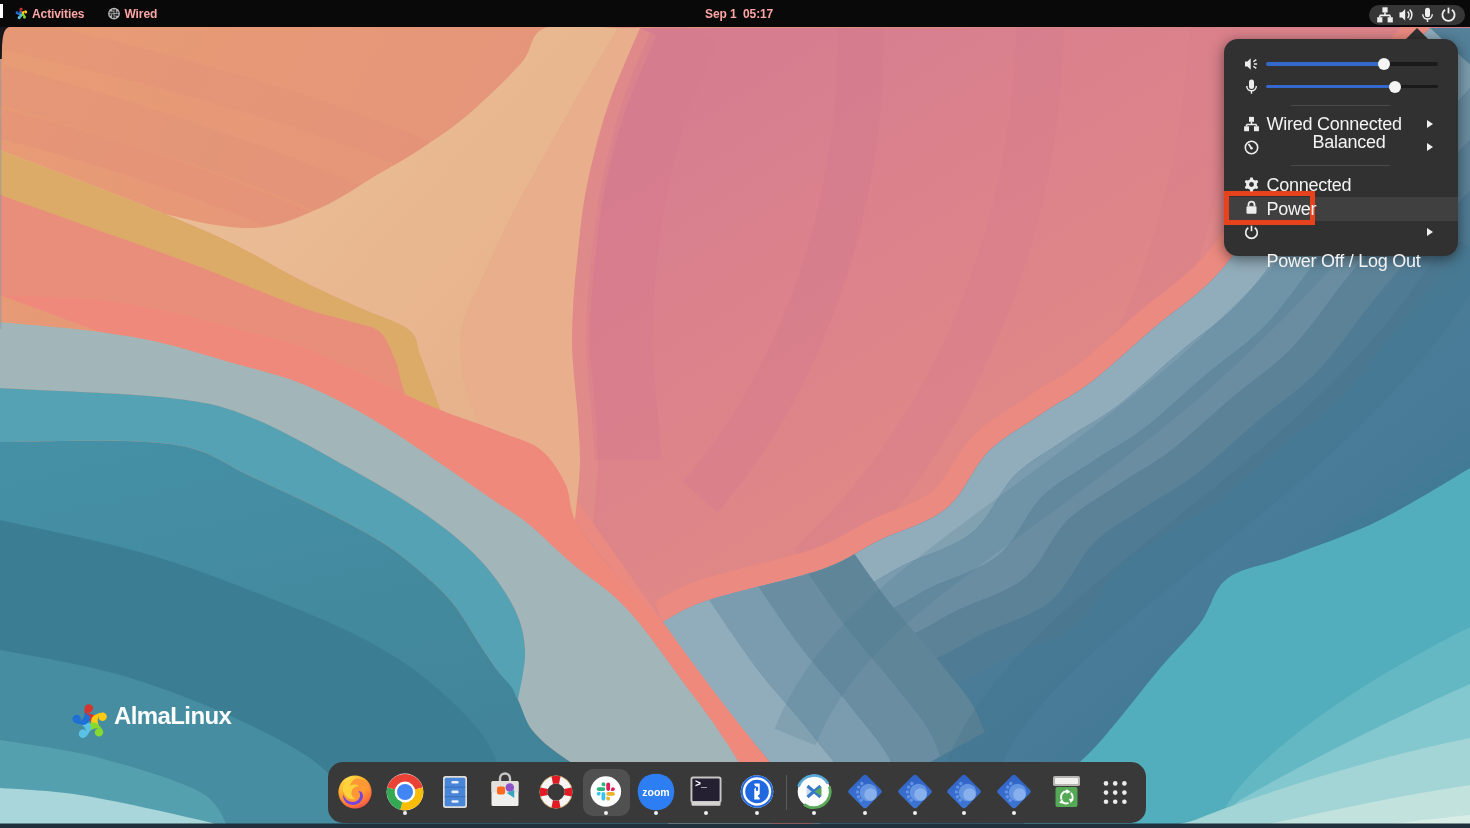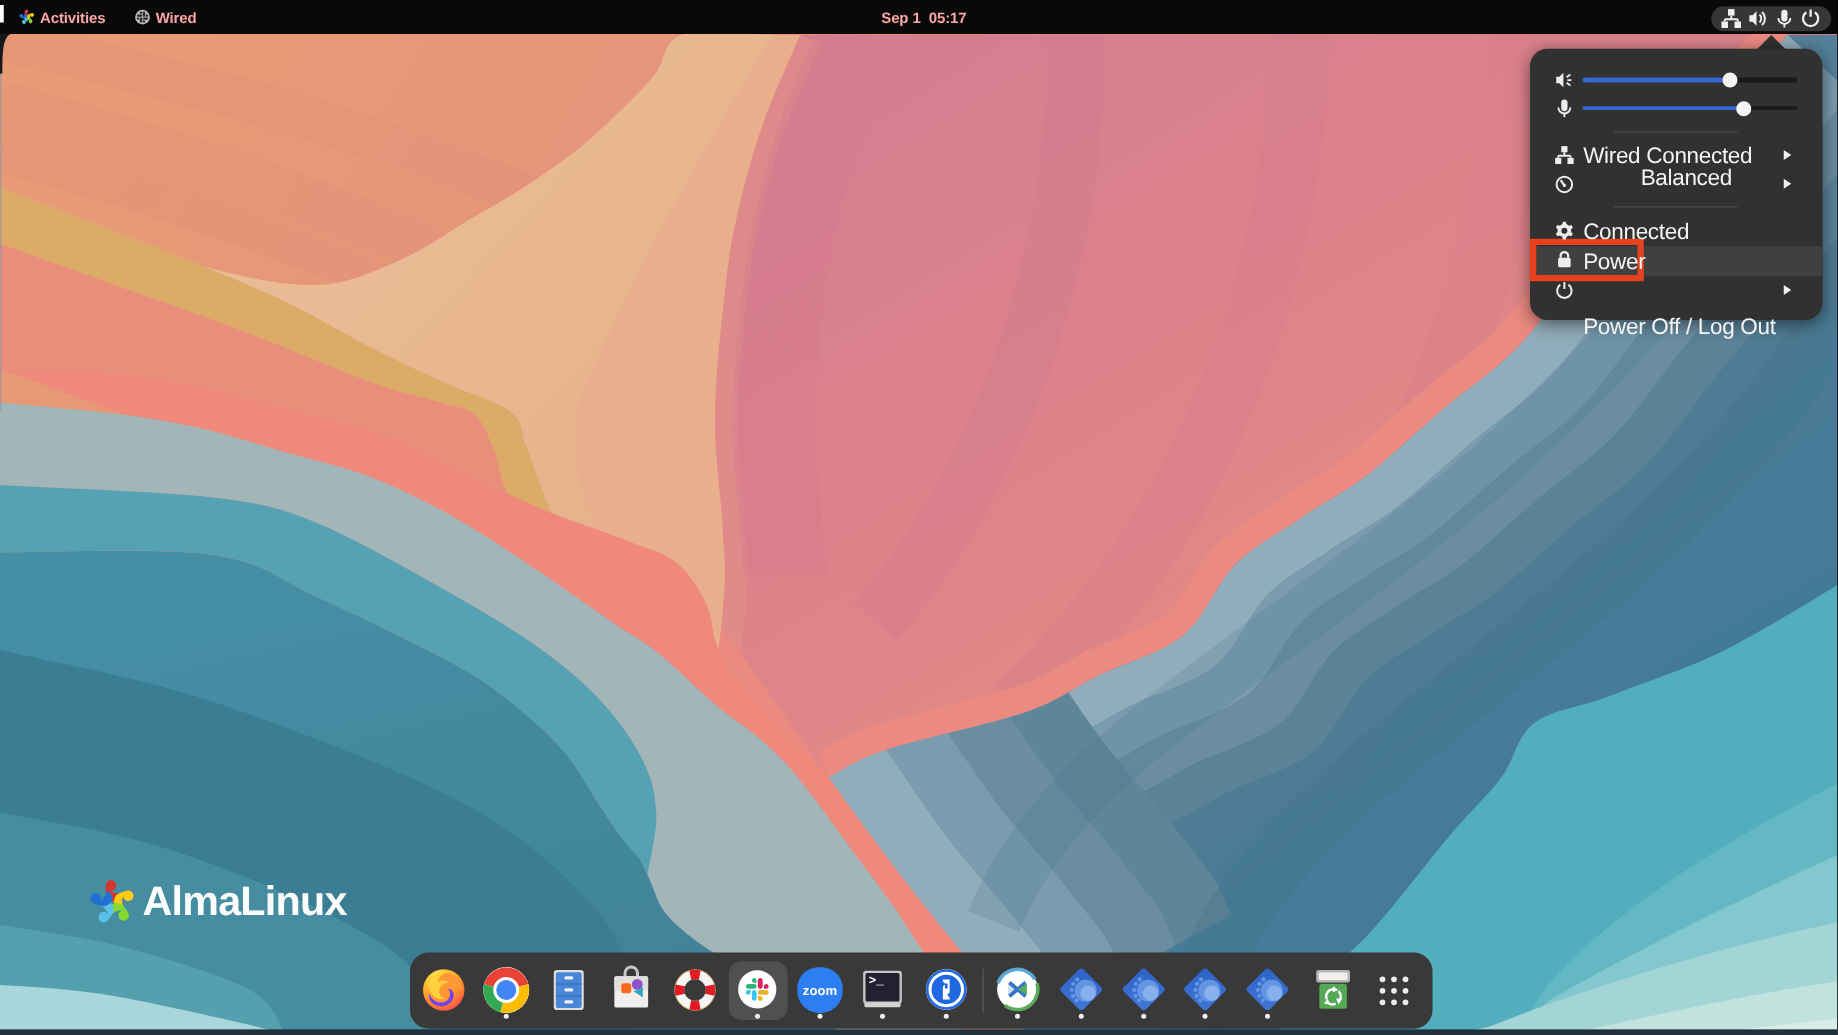--- a/index.html
+++ b/index.html
@@ -22,21 +22,21 @@
   #menuarrow{position:absolute;left:1405px;top:28px;width:0;height:0;border-left:12px solid transparent;
         border-right:12px solid transparent;border-bottom:12px solid #313131;}
   #lockrow{position:absolute;left:1224px;top:196.5px;width:234px;height:24px;background:#404040;}
   #redbox{position:absolute;left:1224.3px;top:191px;width:91px;height:34px;border:5px solid #e8421d;box-sizing:border-box;}
   .mtxt{position:absolute;left:1266.5px;color:#f3f3f3;font-size:18px;letter-spacing:-0.25px;line-height:16px;}
   .marrow{position:absolute;left:1426.5px;width:0;height:0;border-top:4.5px solid transparent;
        border-bottom:4.5px solid transparent;border-left:6.5px solid #f0f0f0;}
   .msep{position:absolute;height:1px;background:#4a4a4a;}
   .track{position:absolute;height:3.6px;border-radius:2px;}
   .knob{position:absolute;width:12px;height:12px;border-radius:50%;background:#f5f5f5;}
-  #almatxt{position:absolute;left:114px;top:702px;font-size:33px;font-weight:bold;color:#fbfdfd;letter-spacing:-0.6px;}
+  #almatxt{position:absolute;left:114px;top:702px;font-size:24px;font-weight:bold;color:#fbfdfd;letter-spacing:-0.6px;}
 </style>
 </head>
 <body>
 <div id="stage">
   <svg id="wall" width="1470" height="801" viewBox="0 0 1470 801">
     <defs>
  <linearGradient id="gbase" x1="0" y1="0" x2="1" y2="0.3">
   <stop offset="0" stop-color="#e89c74"></stop>
           <stop offset="0.40" stop-color="#e5947b"></stop>
   <stop offset="0.70" stop-color="#db8487"></stop>

